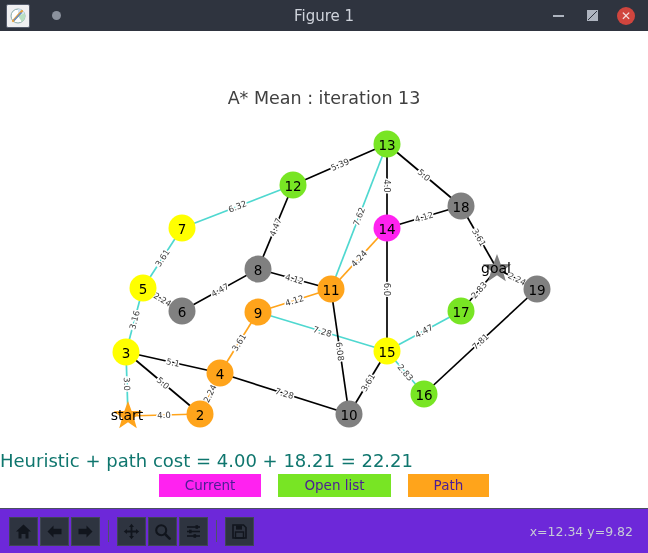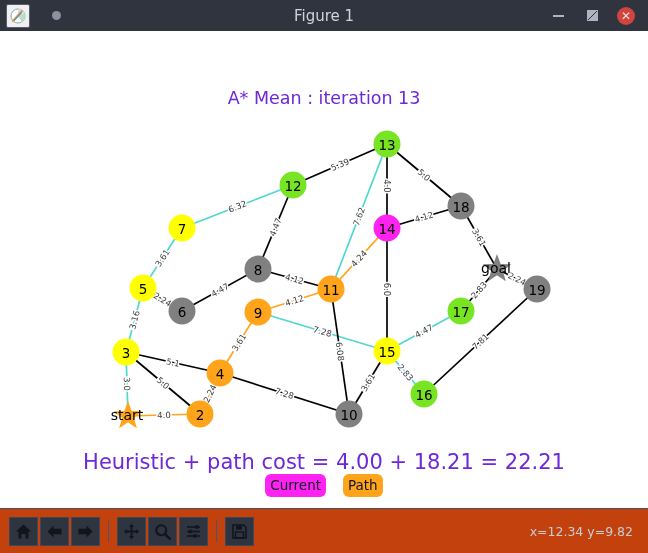--- a/index.html
+++ b/index.html
@@ -18,34 +18,34 @@
   #btn-min::after{content:"";position:absolute;width:11px;height:2px;background:#aeb4bf;}
   #btn-max{position:relative;}
   #btn-max::after{content:"";position:absolute;width:9px;height:9px;border:1.6px solid #aeb4bf;transform:rotate(0deg);
      background:linear-gradient(135deg,#aeb4bf 0 48%,transparent 48% 52%,#aeb4bf 52% 100%);}
   #btn-close{width:18px;height:18px;border-radius:50%;background:#d0453e;color:#f6dede;font-size:12px;font-weight:bold;}
 
   
   #canvas{flex:1 1 auto;background:#ffffff;position:relative;overflow:hidden;}
   #figure{position:absolute;left:0;top:0;width:648px;height:475px;}
 
-  .plot-title{position:absolute;width:100%;text-align:center;top:57px;font-size:17.5px;color:#6d28d9;}
-  .cost-line{position:absolute;width:100%;text-align:center;top:419px;font-size:21px;color:#6d28d9;}
+  .plot-title{position:absolute;width:100%;text-align:center;top:57px;font-size:17.5px;color:#404040;}
+  .cost-line{position:absolute;width:100%;top:419px;font-size:18px;color:#0f766e;}
 
   svg.graph{position:absolute;left:0;top:0;width:648px;height:475px;}
   .nodelbl{font-size:13.5px;fill:#000;text-anchor:middle;dominant-baseline:central;}
   .edgelbl{font-size:8.5px;fill:#3b3b3b;text-anchor:middle;dominant-baseline:central;}
   .termlbl{font-size:14px;fill:#000;text-anchor:middle;dominant-baseline:central;}
 
   
   #legend{position:absolute;top:443px;left:0;width:648px;display:flex;justify-content:center;gap:17px;}
-  .legend-item{padding:3px 5px;font-size:13.5px;color:#0f172a;line-height:17px;border-radius:6px;}
+  .legend-item{padding:3px 26px;font-size:13.5px;color:#4c1d95;line-height:17px;}
 
   
-  #toolbar{height:44px;flex:0 0 auto;background:#c2410c;border-top:1px solid #4a5160;display:flex;align-items:center;position:relative;}
+  #toolbar{height:44px;flex:0 0 auto;background:#6d28d9;border-top:1px solid #4a5160;display:flex;align-items:center;position:relative;}
   #tools{display:flex;align-items:center;gap:2px;padding-left:9px;}
   .tbtn{width:27px;height:27px;border:1px solid #3f4655;background:#2e3440;display:flex;align-items:center;justify-content:center;}
   .tsep{width:1px;height:22px;background:#4d5566;margin:0 6px;}
   #coords{margin-left:auto;padding-right:15px;color:#c7ccd6;font-size:12.5px;}
   .icn{display:block;}
 </style>
 </head>
 <body>
 
 <div id="window">
@@ -309,20 +309,21 @@
           <g>
             <circle cx="537" cy="258" r="13.5" fill="#808080"></circle>
             <text x="537" y="258.5" class="nodelbl">19</text>
           </g>
         </svg>
 
       <div class="cost-line">Heuristic + path cost = 4.00 + 18.21 = 22.21</div>
 
       <div id="legend">
           <div class="legend-item" style="background: rgb(255, 34, 240);">Current</div>
+          <div class="legend-item" style="background: rgb(120, 229, 36);">Open list</div>
           <div class="legend-item" style="background: rgb(255, 164, 27);">Path</div>
         </div>
 
     </div>
   </div>
 
   <div id="toolbar">
     <div id="tools">
 
       <div class="tbtn">

